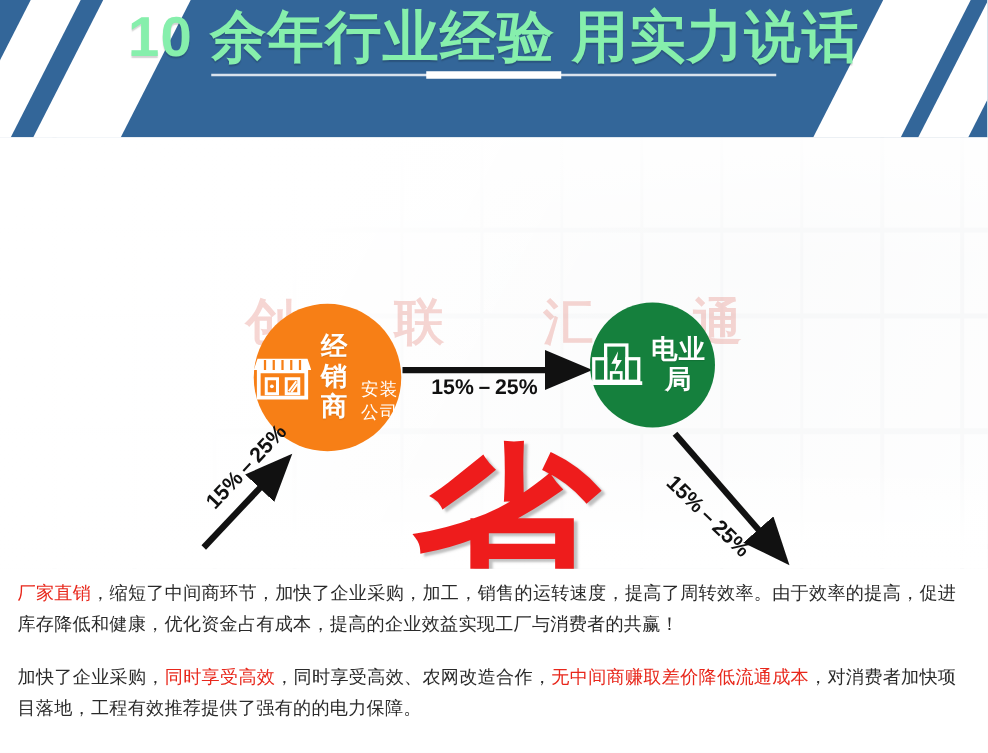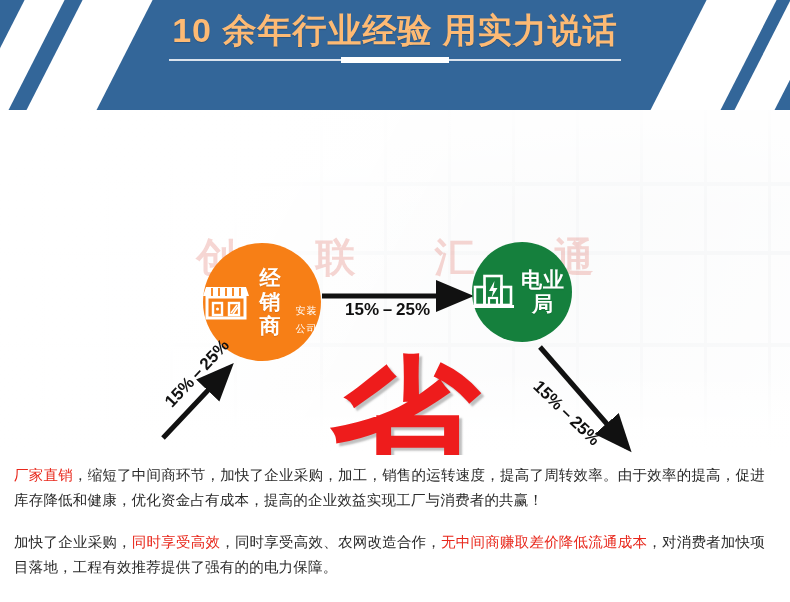--- a/index.html
+++ b/index.html
@@ -28,22 +28,22 @@
   .banner .s3 { left:676px; width:70px; }
   .banner .s4 { left:760px; width:40px; }
 
   .banner-inner {
     position:absolute; inset:0;
     display:flex; flex-direction:column;
     align-items:center; justify-content:flex-start;
     padding-top:8px;
   }
   .banner-title {
-    color:#fdba74;
-    font-size:34px;
+    color:#86efac;
+    font-size:45px;
     font-weight:bold;
     letter-spacing:1px;
     line-height:44px;
     text-shadow:0 1px 1px rgba(0,0,0,.18);
     white-space:nowrap;
   }
   .banner-sub {
     color:#f2f6fa;
     font-size:21px;
     line-height:30px;
@@ -129,21 +129,21 @@
     align-items:center; justify-content:center;
     color:#ffffff;
     text-align:center;
   }
   .node .nicon { display:block; line-height:0; }
   .node .nlabel {
     font-size:21px; font-weight:bold; letter-spacing:1px;
     line-height:24px;
     text-shadow:0 1px 1px rgba(0,0,0,.12);
   }
-  .node .nsub { font-size:10px; line-height:18px; letter-spacing:1px;margin-top:36px; }
+  .node .nsub { font-size:14px; line-height:18px; letter-spacing:1px;margin-top:36px; }
 
   #node-dealer   { left:203px; top:133px; width:118px; height:118px; background:#f77f16; }
   #node-bureau   { left:472px; top:132px; width:100px; height:100px; background:#15803d; }
 
   
   .arrow-svg { position:absolute; left:0; top:0; width:790px; height:345px; pointer-events:none; }
 
   .arr-label {
     position:absolute;
     font-size:17px; font-weight:bold; color:#111;

